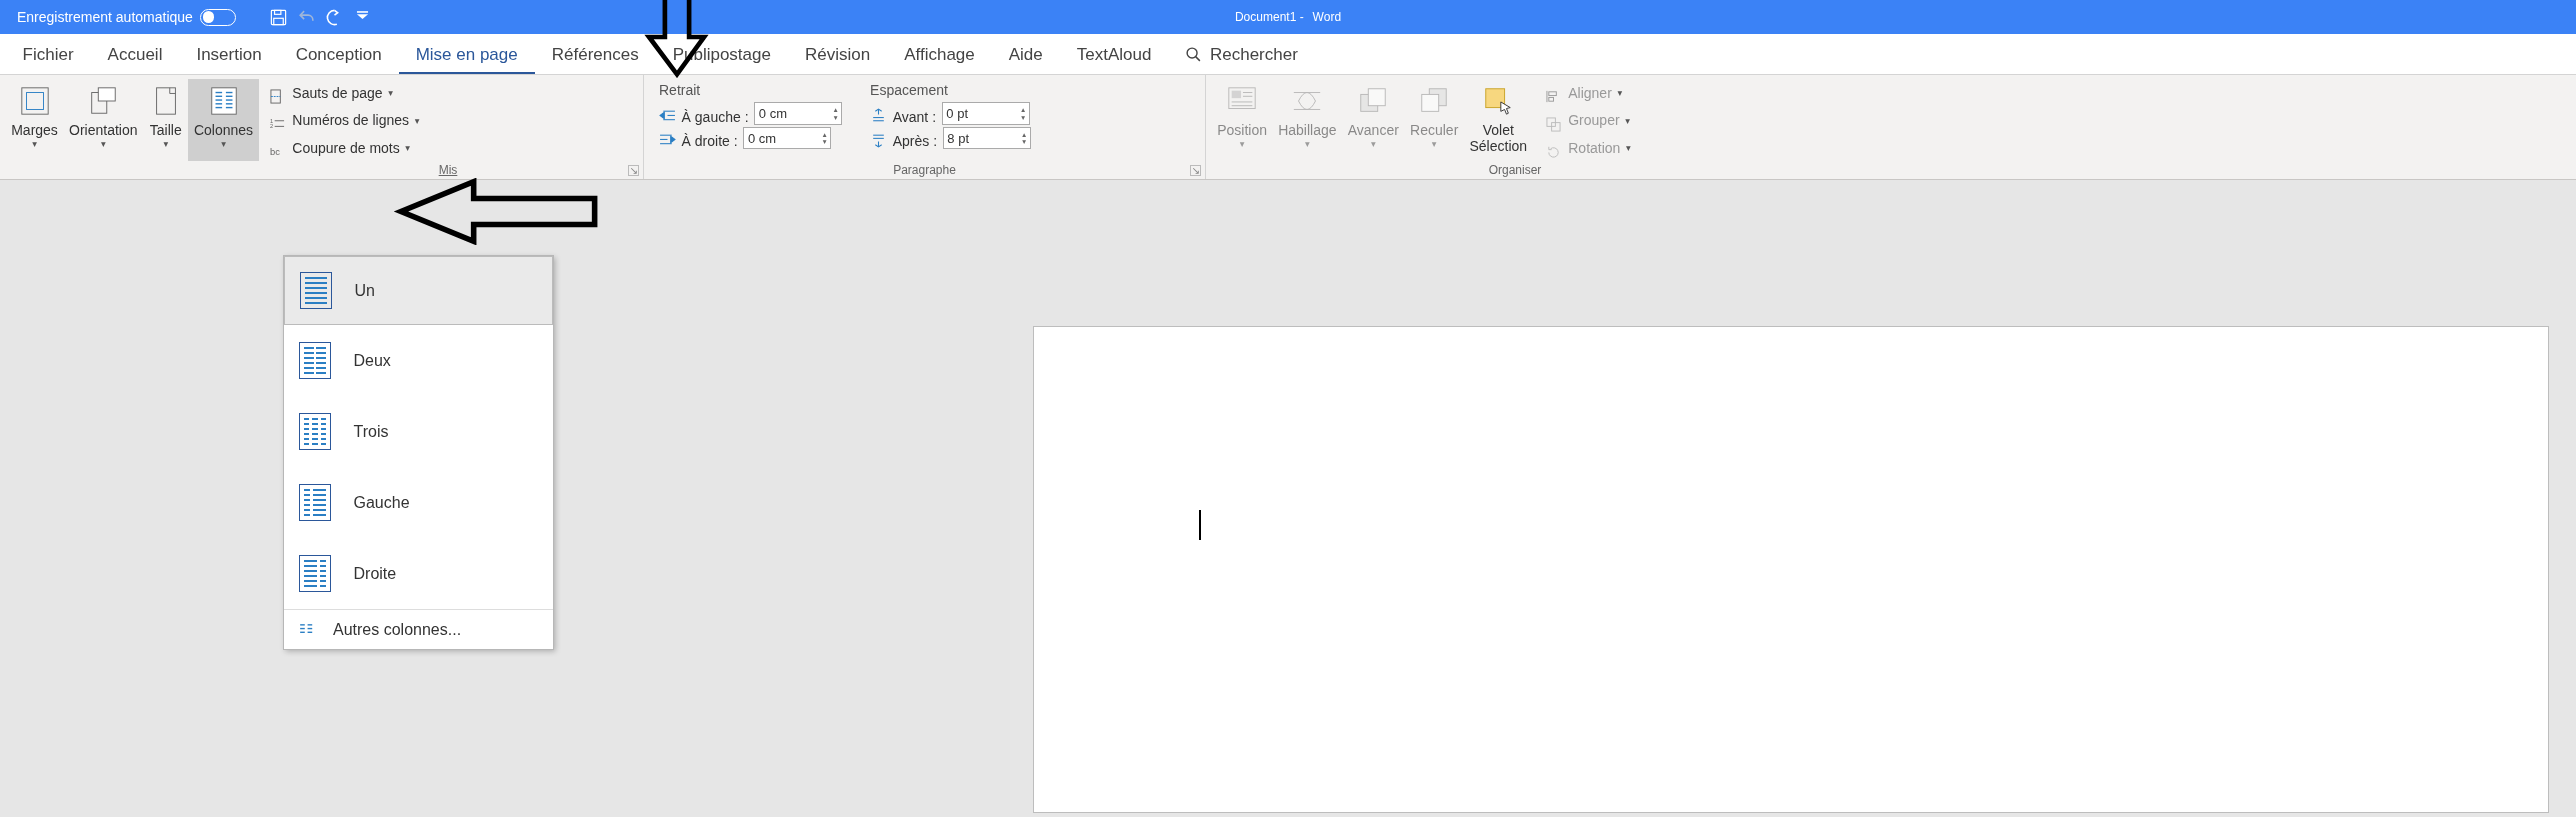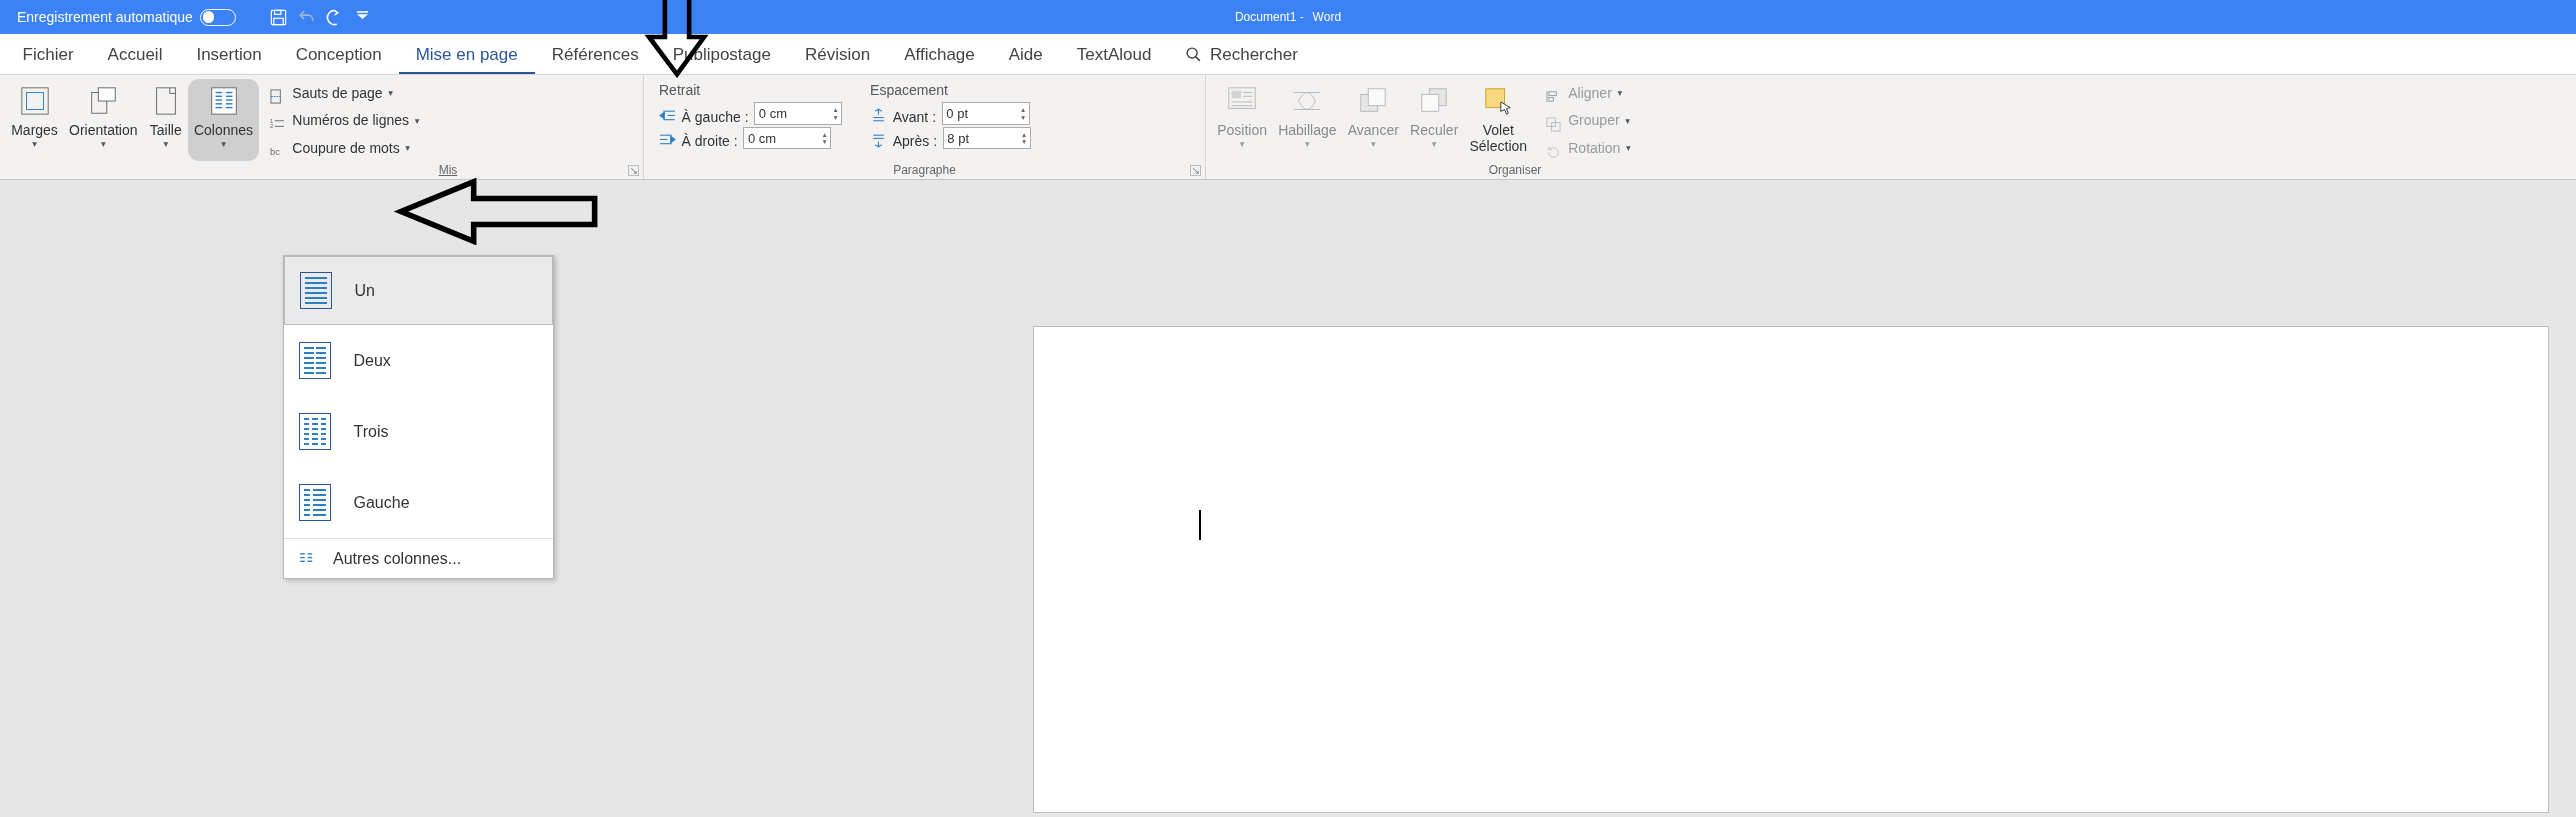--- a/index.html
+++ b/index.html
@@ -29,21 +29,21 @@
     
     
     .ribbon-content { background: #f3f2f1; height: 105px; display:flex; border-bottom: 0.9px solid #c8c6c4; }
 
     .group { position: relative; border-right: 0.9px solid #d4d4d4; padding: 3.7px 5.6px 0 5.6px; height: 100%; }
     .group-label { position:absolute; bottom: 1.9px; left:0; right:0; text-align:center; font-size: 12px; color:#666; }
     .group-launcher { position:absolute; bottom:2.8px; right:3.7px; font-size:10.3px; color:#888; border:0.9px solid #bbb; width:11.2px; height:11.2px; line-height:9.4px; text-align:center; }
 
     .big-buttons { display:flex; }
     .big-btn { display:flex; flex-direction:column; align-items:center; justify-content:flex-start; width: auto; padding: 1.9px 5.6px; height: 82px; cursor:pointer; }
-    .big-btn.pressed { background: #cfcfcf; border-radius: 11px; }
+    .big-btn.pressed { background: #cfcfcf; }
     .big-icon { width: 34px; height: 34px; display:flex; align-items:center; justify-content:center; margin-top:3.7px; }
     .big-icon svg { width: 32px; height:32px; }
     .big-label { font-size: 14px; color:#333; margin-top: 3.7px; text-align:center; line-height: 1.15; }
     .drop-tri { font-size:9.4px; color:#555; margin-top:0; }
 
     .small-stack { display:flex; flex-direction:column; gap: 3.7px; padding: 1.9px 3.7px; }
     .small-btn { display:flex; align-items:center; gap:5.6px; font-size: 14px; color:#333; height:24px; padding: 0 3.7px; cursor:pointer; white-space:nowrap; }
     .small-btn .si { width:17px; height:17px; display:flex; align-items:center; justify-content:flex-start;margin-top:8px; }
     .small-btn .si svg { width:15px; height:15px; }
     .small-btn.disabled { color:#999; }
@@ -486,20 +486,43 @@
             <span></span>
             <span></span>
             <span></span>
             <span></span>
             <span></span>
           </div>
         </div>
     </div>
     <span>Gauche</span>
   </div>
+  <div class="dd-item">
+    <div class="dd-icon">
+      <div class="dd-lines">
+          <div class="dd-col">
+            <span></span>
+            <span></span>
+            <span></span>
+            <span></span>
+            <span></span>
+            <span></span>
+          </div>
+          <div class="dd-col" style="flex:0.5">
+            <span></span>
+            <span></span>
+            <span></span>
+            <span></span>
+            <span></span>
+            <span></span>
+          </div>
+        </div>
+    </div>
+    <span>Droite</span>
+  </div>
   <div class="dd-sep"></div>
   <div class="dd-more">
     <svg class="dd-more-icon" viewBox="0 0 20 14">
         <g stroke="#2b7fc4" stroke-width="1.5">
           <line x1="1" y1="2" x2="6" y2="2"></line>
           <line x1="1" y1="6" x2="6" y2="6"></line>
           <line x1="1" y1="10" x2="6" y2="10"></line>
           <line x1="9" y1="2" x2="14" y2="2"></line>
           <line x1="9" y1="6" x2="14" y2="6"></line>
           <line x1="9" y1="10" x2="14" y2="10"></line>

